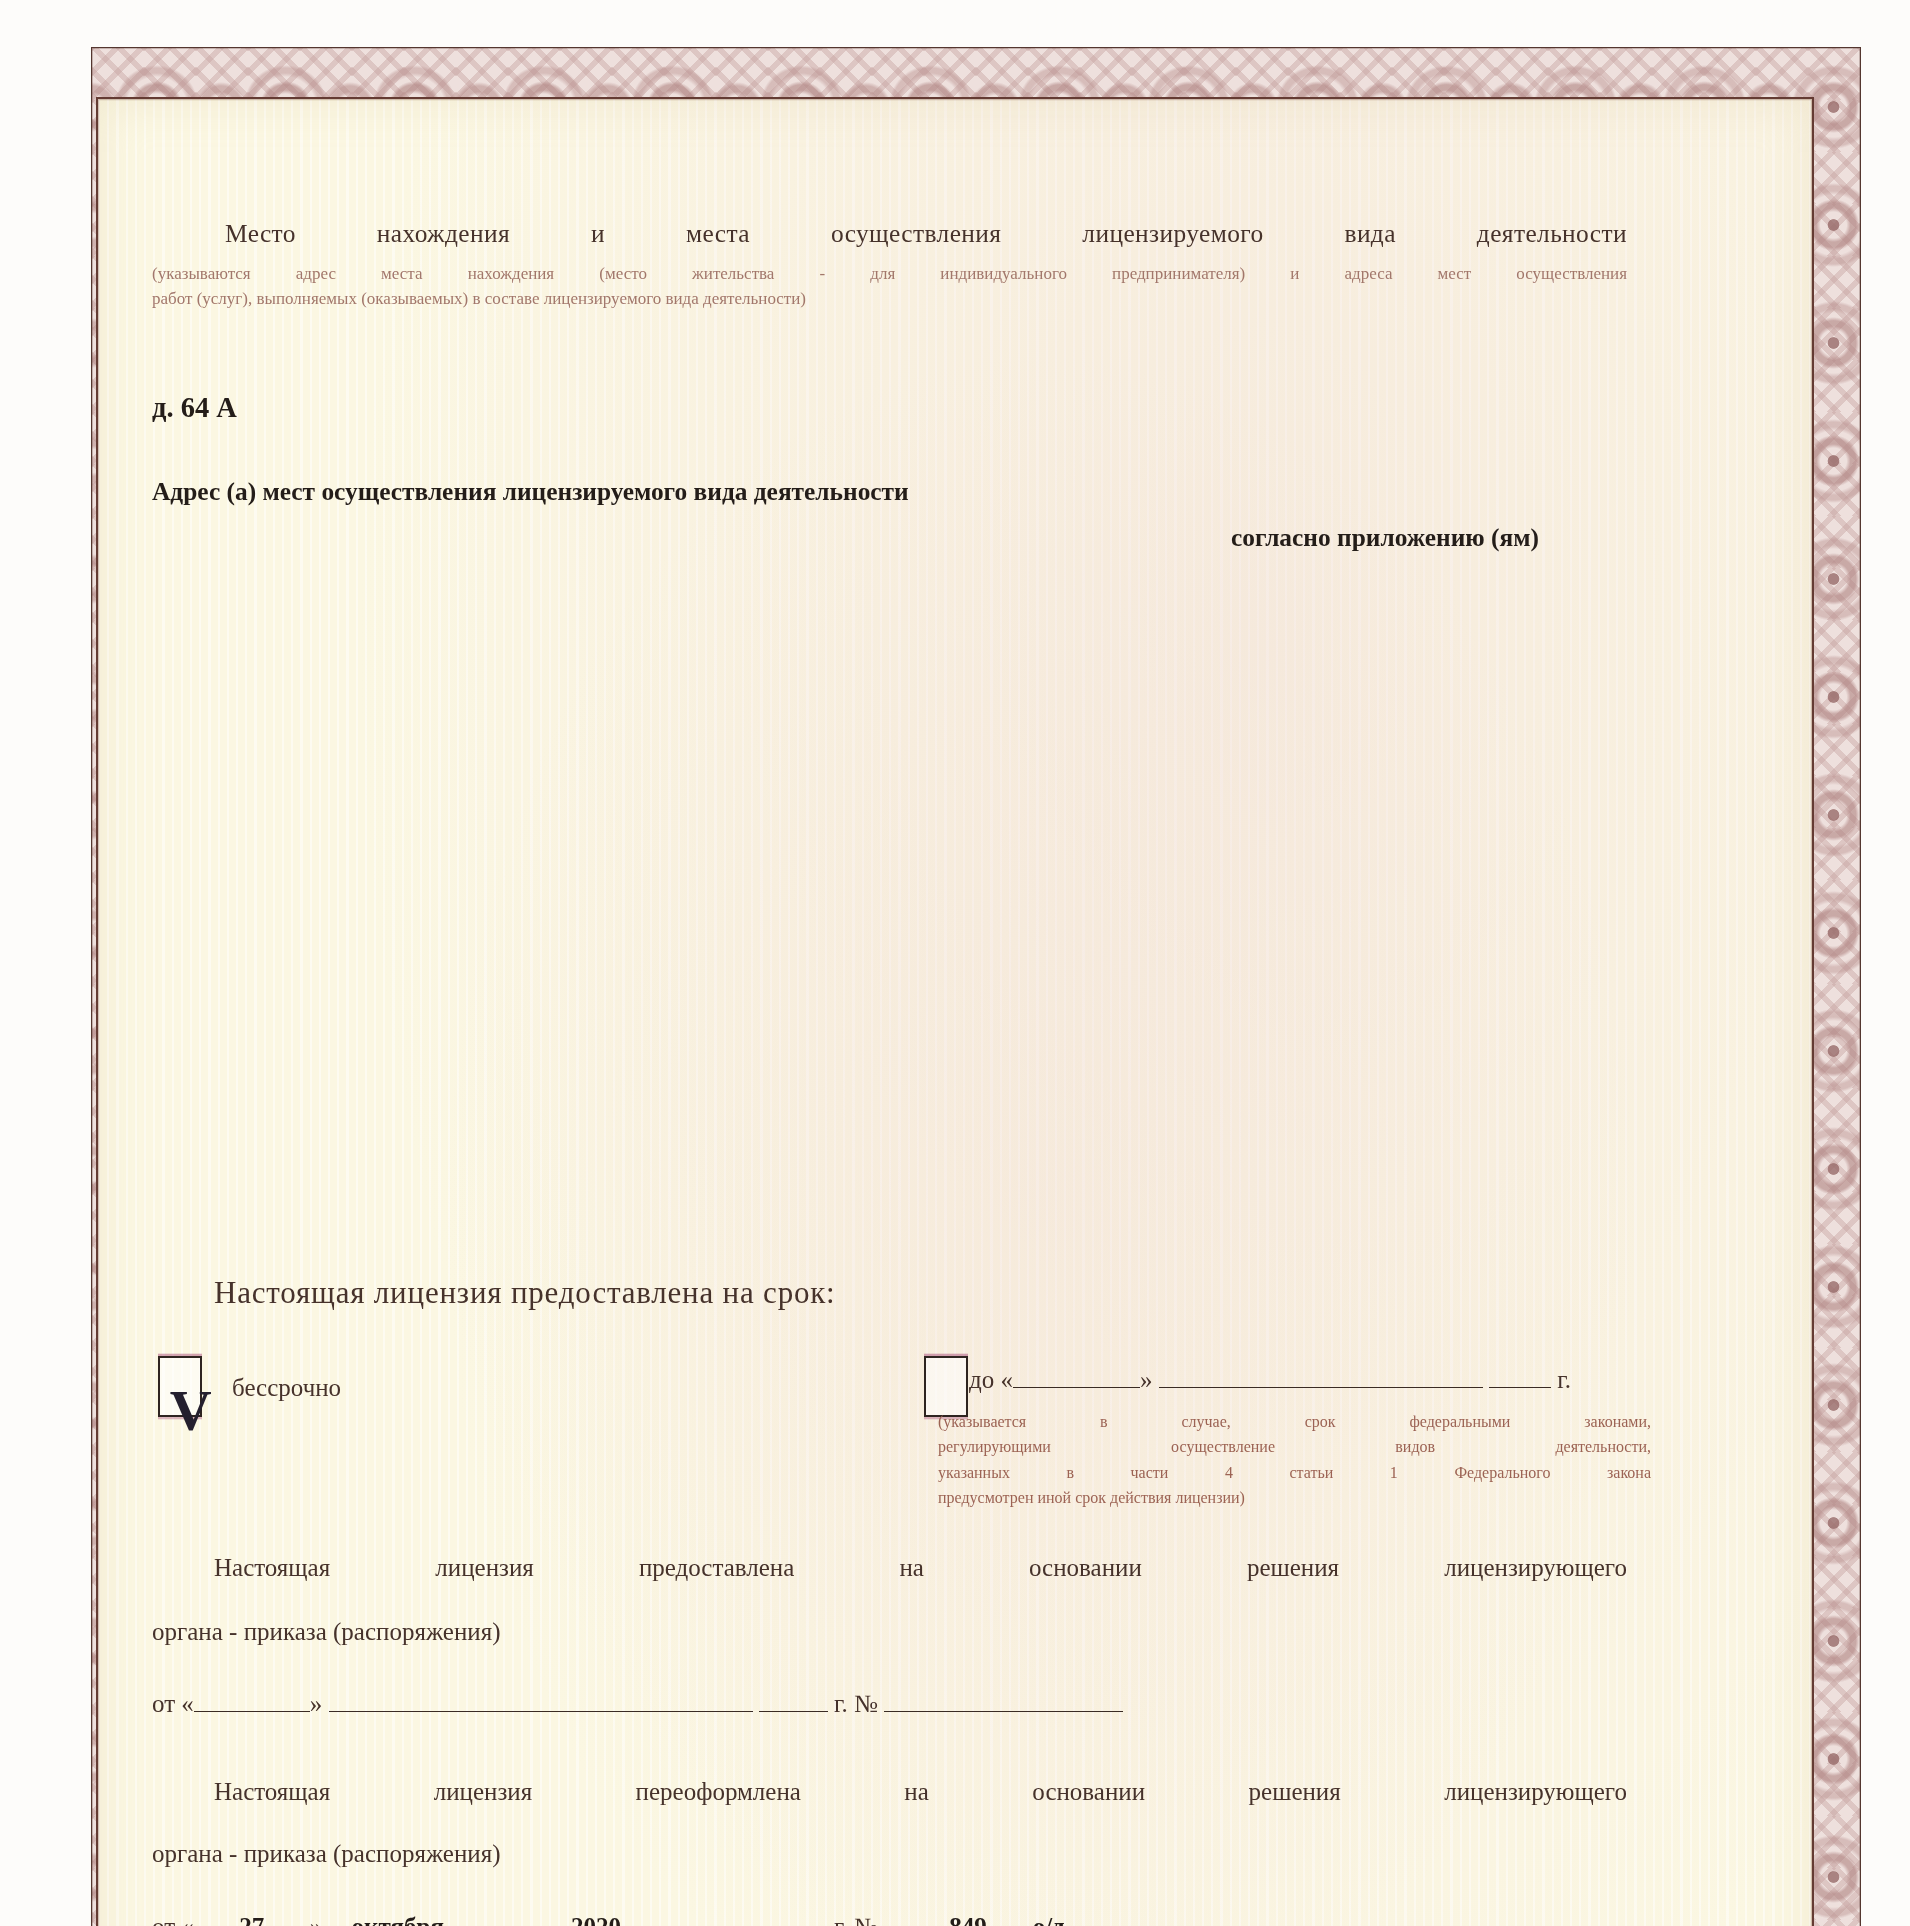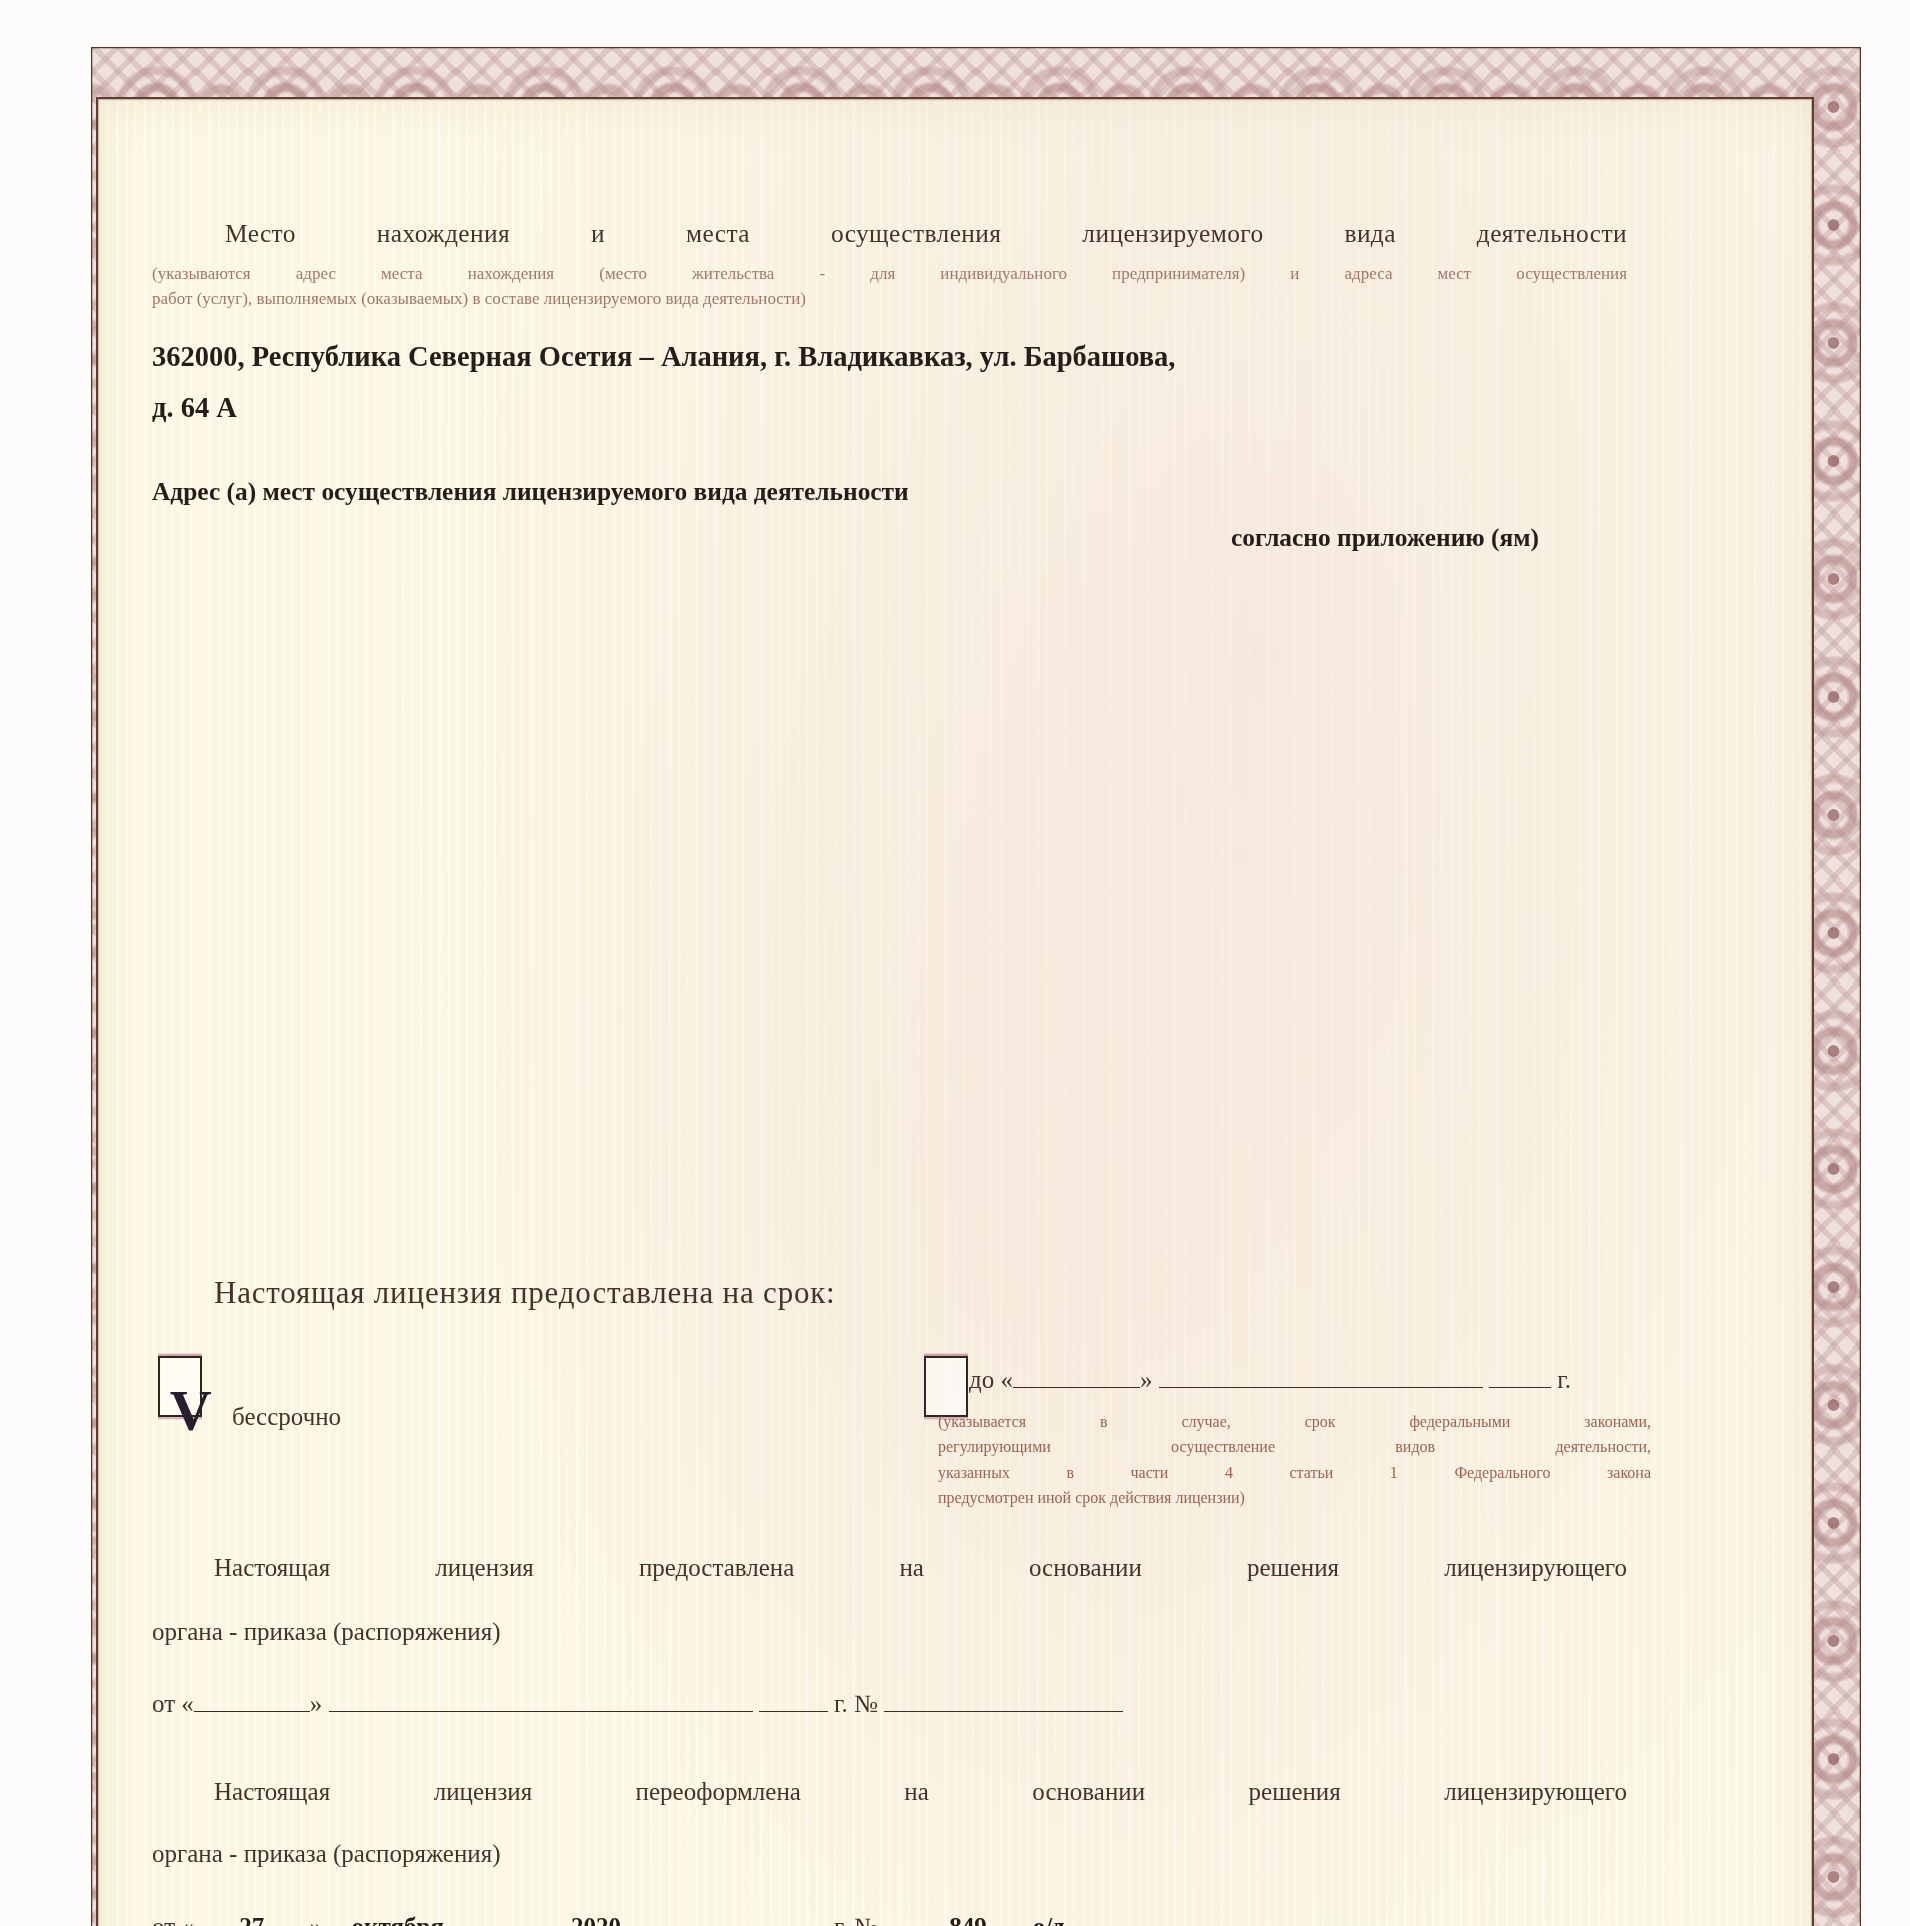--- a/index.html
+++ b/index.html
@@ -46,31 +46,30 @@
 
 <div class="page">
   <div class="frame"></div>
   <div class="paper">
     <div class="content">
 
       <div class="abs txt just" style="left:0;top:120px;width:1475px;font-size:25.4px;text-indent:73px;letter-spacing:0.4px;">Место нахождения и места осуществления лицензируемого вида деятельности</div>
       <div class="abs note just" style="left:0;top:165px;width:1475px;font-size:17px;">(указываются адрес места нахождения (место жительства - для индивидуального предпринимателя) и адреса мест осуществления</div>
       <div class="abs note" style="left:0;top:190px;width:1475px;font-size:17px;">работ (услуг), выполняемых (оказываемых) в составе лицензируемого вида деятельности)</div>
 
-      <div class="abs b" style="left:0;top:242px;width:1475px;font-size:28.5px;">362000, Республика Северная Осетия – Алания,  г. Владикавказ, ул. Барбашова,</div>
       <div class="abs b" style="left:0;top:293px;width:1475px;font-size:28.5px;">д. 64 А</div>
 
       <div class="abs b" style="left:0;top:378px;width:1387px;font-size:25.4px;">Адрес (а) мест осуществления лицензируемого вида деятельности</div>
       <div class="abs b" style="left:0;top:424px;width:1387px;font-size:25.4px;text-align:right;">согласно приложению (ям)</div>
 
       <div class="abs txt" style="left:62px;top:1176px;font-size:31px;letter-spacing:0.8px;">Настоящая лицензия предоставлена на срок:</div>
 
       <div class="checkbox" style="left:6.2px;top:1257px;"></div>
       <div class="vmark" style="left:17.7px;top:1283px;">V</div>
-      <div class="abs txt" style="left:80px;top:1304px;font-size:25px;">бессрочно</div>
+      <div class="abs txt" style="left:80px;top:1275px;font-size:25px;">бессрочно</div>
 
       <div class="checkbox" style="left:772px;top:1257px;"></div>
       <div class="abs txt row" style="left:817px;top:1266px;font-size:25px;">
         <span>до «</span><span class="blank" style="width:127px;"></span><span>»</span>
         <span class="blank" style="width:324px;"></span>
         <span class="blank" style="width:62px;"></span>
         <span>г.</span>
       </div>
 
       <div class="abs fine" style="left:786px;top:1310px;width:713px;font-size:16px;line-height:25.4px;">

